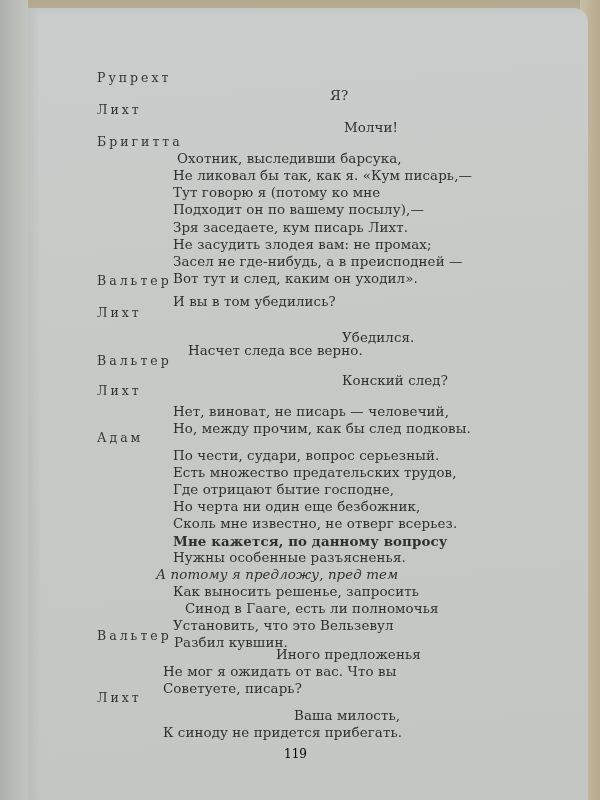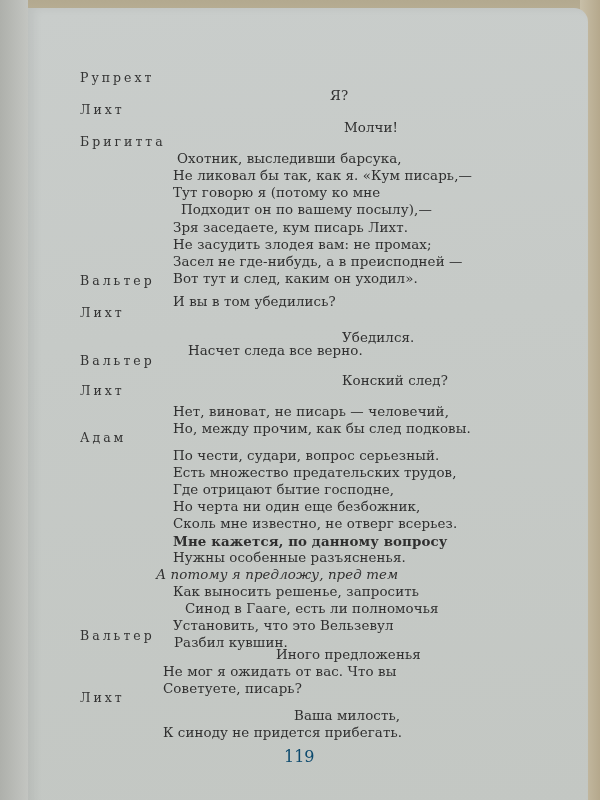--- a/index.html
+++ b/index.html
@@ -26,22 +26,23 @@
     position: absolute; left: 0; top: 0; width: 28px; height: 800px;
     background: linear-gradient(to right, #aeb0ab, #c3c5c1);
   }
   .text {
     position: absolute; color: #2f2f2f; font-size: 13.4px; white-space: nowrap;
     letter-spacing: 0.1px;
   }
   .speaker {
     position: absolute; color: #333; font-size: 12.5px; letter-spacing: 3px;
     white-space: nowrap;
+    margin-left: 17px;
   }
-  .pageno { position: absolute; color: #0c4a6e; font-size: 16px; }
+  .pageno { position: absolute; color: #000000; font-size: 12px; }
 </style>
 </head>
 <body>
 
 <div class="backdrop-top"></div>
 <div class="backdrop-right"></div>
 <div class="page"></div>
 <div class="page-leftedge"></div>
 
 <div id="content">
@@ -53,21 +54,21 @@
     <div class="speaker" style="left: 80px; top: 353px;">Вальтер</div>
     <div class="speaker" style="left: 80px; top: 383px;">Лихт</div>
     <div class="speaker" style="left: 80px; top: 430px;">Адам</div>
     <div class="speaker" style="left: 80px; top: 628px;">Вальтер</div>
     <div class="speaker" style="left: 80px; top: 690px;">Лихт</div>
     <div class="text" style="left: 330px; top: 88px;">Я?</div>
     <div class="text" style="left: 344px; top: 120px;">Молчи!</div>
     <div class="text" style="left: 177px; top: 151px;">Охотник, выследивши барсука,</div>
     <div class="text" style="left: 173px; top: 168px;">Не ликовал бы так, как я. «Кум писарь,—</div>
     <div class="text" style="left: 173px; top: 185px;">Тут говорю я (потому ко мне</div>
-    <div class="text" style="left: 181px; top: 202px;">Подходит он по вашему посылу),—</div>
+    <div class="text" style="left: 173px; top: 202px;">Подходит он по вашему посылу),—</div>
     <div class="text" style="left: 173px; top: 220px;">Зря заседаете, кум писарь Лихт.</div>
     <div class="text" style="left: 173px; top: 237px;">Не засудить злодея вам: не промах;</div>
     <div class="text" style="left: 173px; top: 254px;">Засел не где-нибудь, а в преисподней —</div>
     <div class="text" style="left: 173px; top: 271px;">Вот тут и след, каким он уходил».</div>
     <div class="text" style="left: 173px; top: 294px;">И вы в том убедились?</div>
     <div class="text" style="left: 342px; top: 330px;">Убедился.</div>
     <div class="text" style="left: 188px; top: 343px;">Насчет следа все верно.</div>
     <div class="text" style="left: 342px; top: 373px;">Конский след?</div>
     <div class="text" style="left: 173px; top: 404px;">Нет, виноват, не писарь — человечий,</div>
     <div class="text" style="left: 173px; top: 421px;">Но, между прочим, как бы след подковы.</div>

